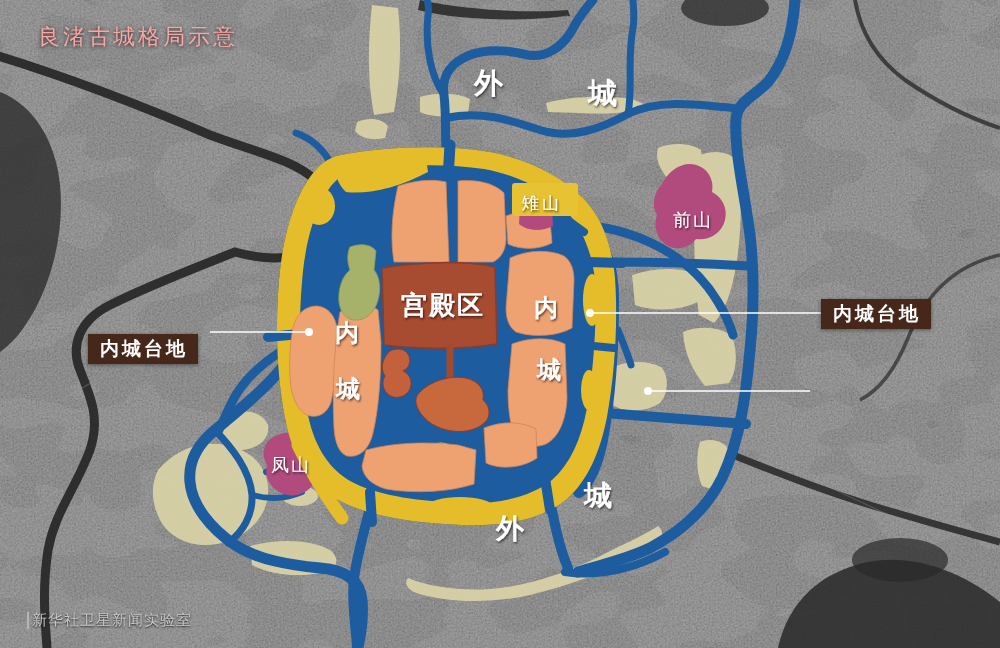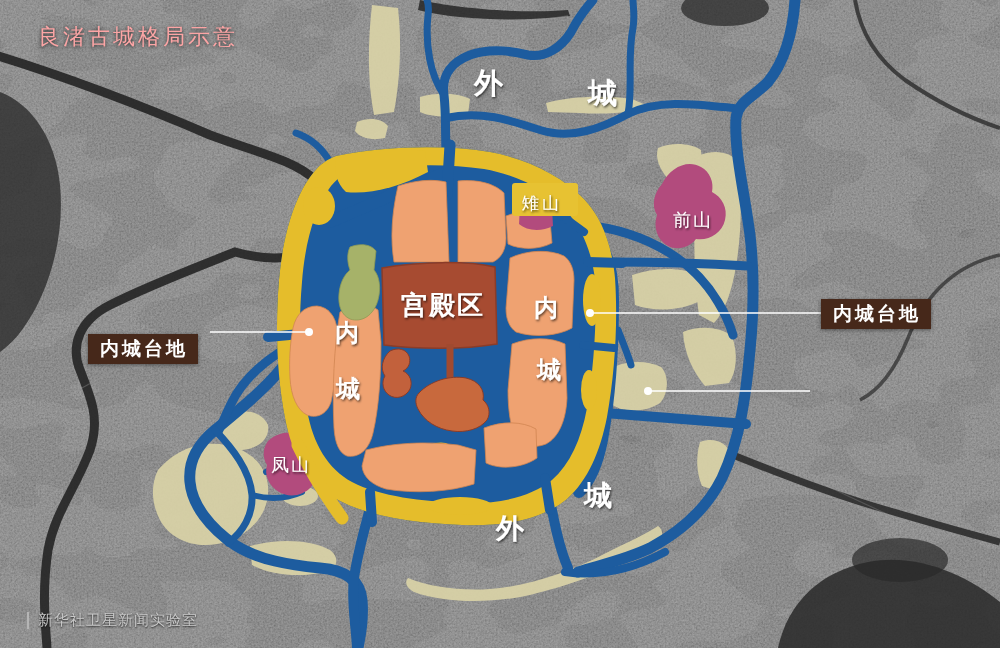--- a/index.html
+++ b/index.html
@@ -21,21 +21,21 @@
     text-shadow:0 1px 4px rgba(0,0,0,.8);
   }
   .callout {
     position:absolute; background:#46281a; color:#ffffff;
     font-family:"DejaVu Serif","Liberation Serif",serif; font-weight:700;
     font-size:19px; letter-spacing:3px; line-height:1;
     padding:5px 10px 6px 12px; box-shadow:0 1px 4px rgba(0,0,0,.45);
     white-space:nowrap;
   }
   .credit {
-    position:absolute; left:27px; top:611px; display:flex; align-items:center; gap:9px;
+    position:absolute; left:27px; top:611px; display:flex; align-items:center; gap:3px;
     color:#c9c9c9; font-size:15px; letter-spacing:1px;
     text-shadow:0 1px 2px rgba(0,0,0,.8);
   }
   .credit .bar { width:2px; height:17px; background:#b5b5b5; }
 </style>
 </head>
 <body>
 
 <div class="stage">
   <svg width="1000" height="648" viewBox="0 0 1000 648">

